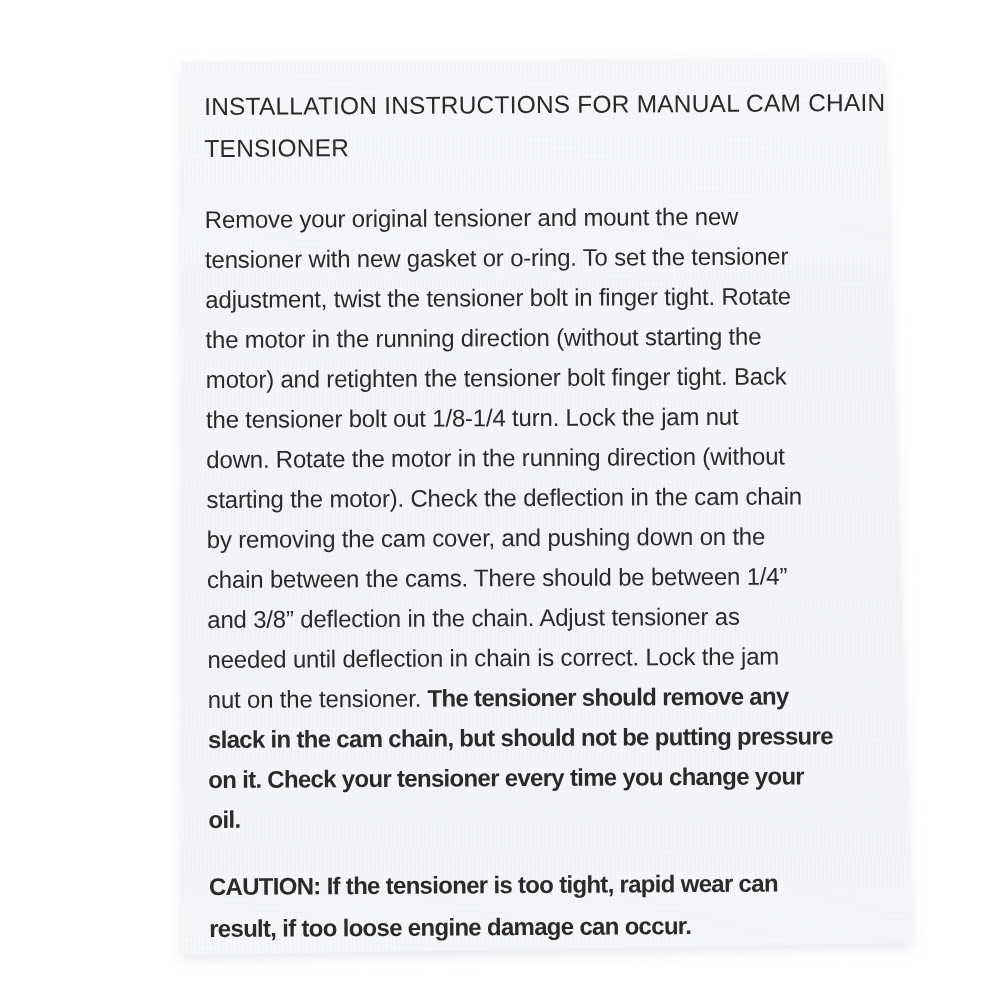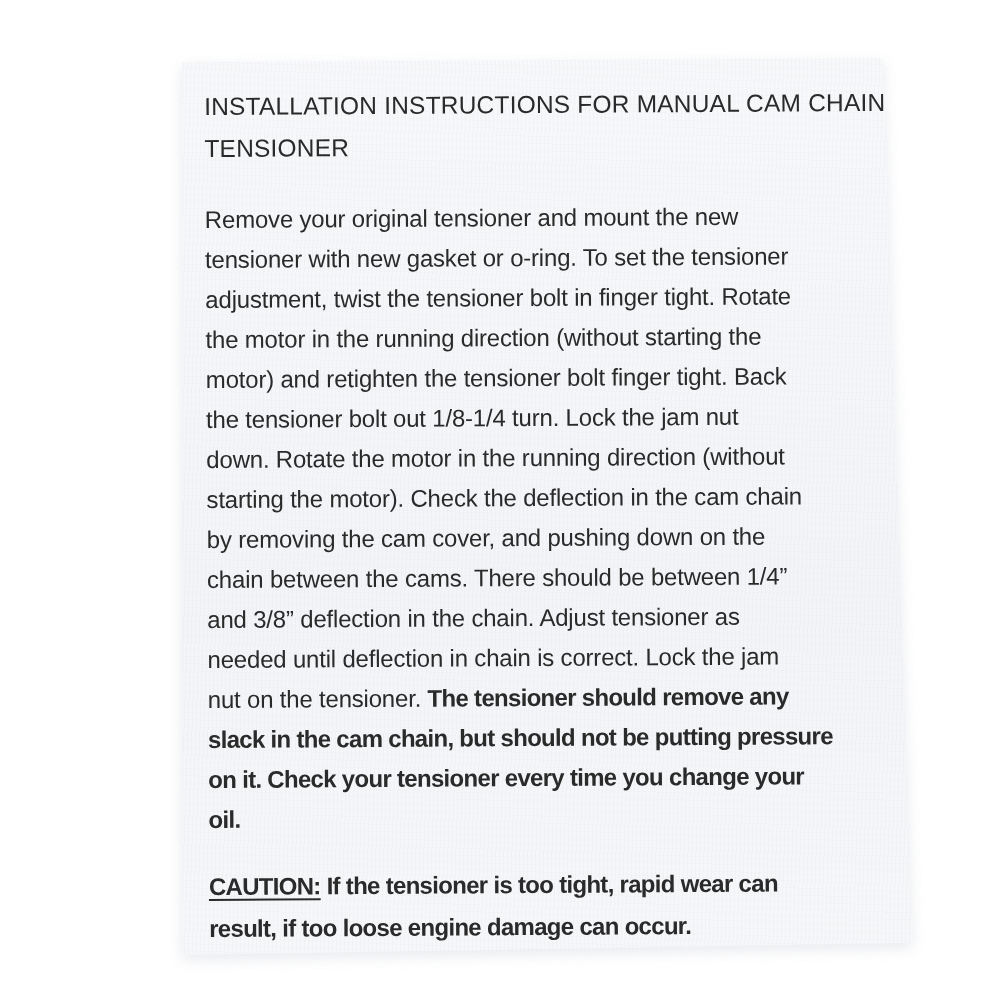--- a/index.html
+++ b/index.html
@@ -62,21 +62,21 @@
     letter-spacing: -0.2px;
     margin-bottom: 26px;
   }
   .caution-block {
     font-size: 24px;
     line-height: 42px;
     letter-spacing: -0.3px;
   }
   .text-line { white-space: nowrap; }
   .bold { font-weight: 700; letter-spacing: -0.7px; }
-  .underline { text-decoration: underline; text-decoration-thickness: 2px; text-underline-offset: 4px; }
+  .underline { text-decoration-thickness: 2px; text-underline-offset: 4px; }
 </style>
 </head>
 <body style="background: rgb(255, 255, 255);">
 
 <div class="photo-stage">
   <div class="paper-wrap">
     <div class="paper">
       <div class="sheet-text">
         <div class="title-block">
             <div class="text-line"><span>INSTALLATION INSTRUCTIONS FOR MANUAL CAM CHAIN</span></div>

